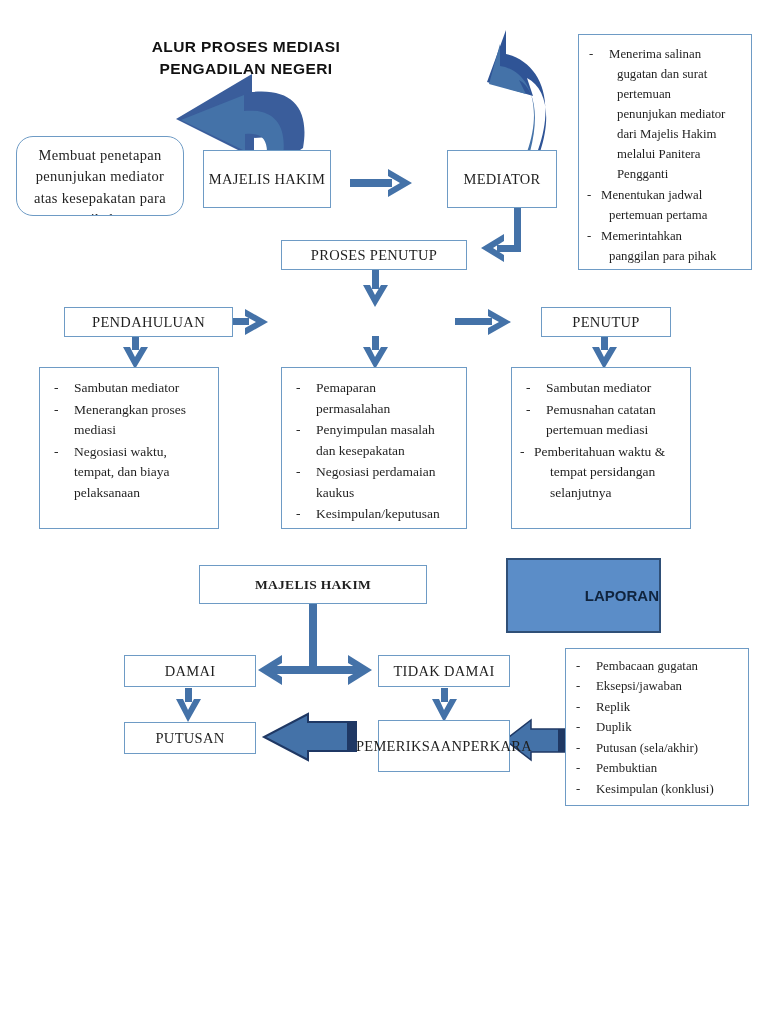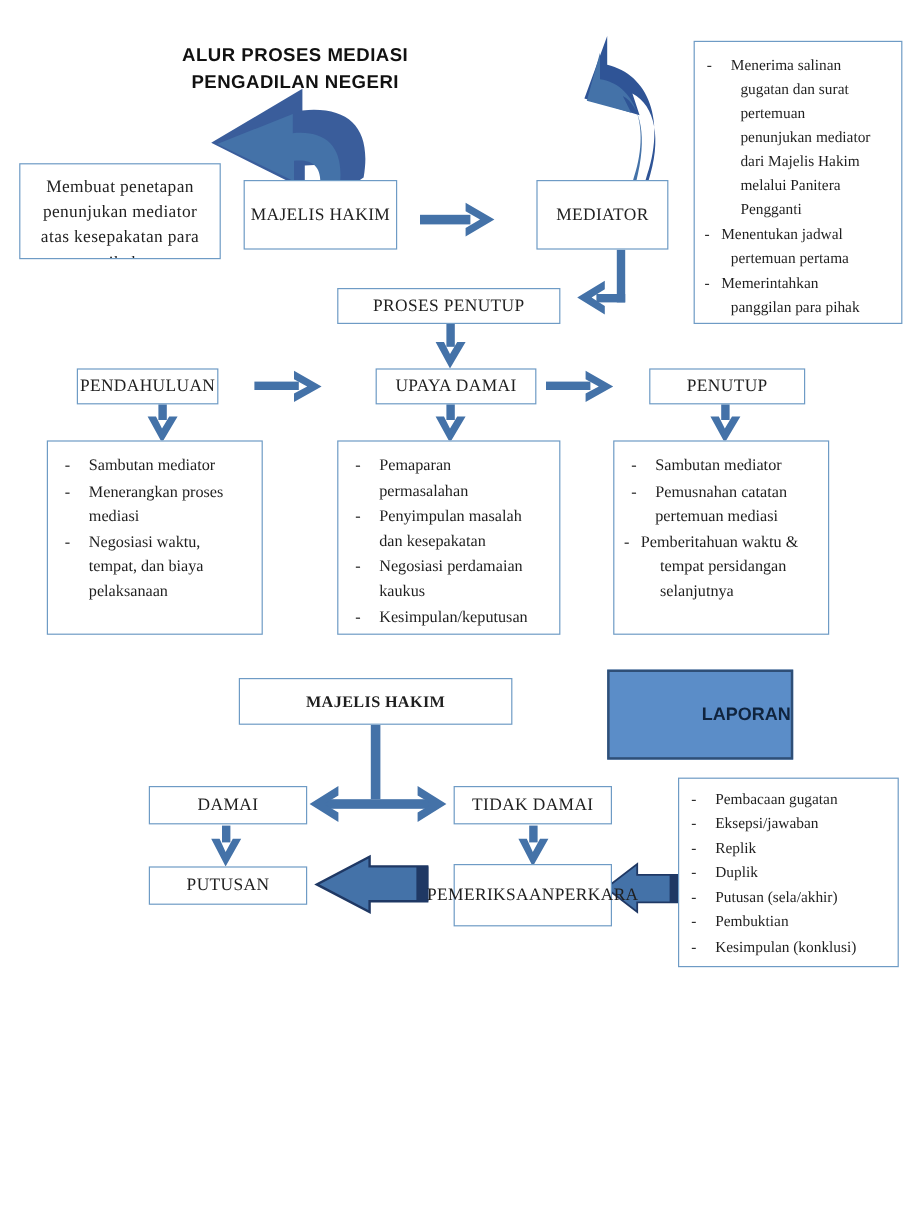--- a/index.html
+++ b/index.html
@@ -202,21 +202,21 @@
       <rect x="347" y="722" width="10" height="29" fill="#1F3864"></rect>
     </g>
 
     <g>
       <path d="M 567,729 L 567,752 L 531,752 L 531,760 L 505,740 L 531,720 L 531,729 Z" fill="#4472A8" stroke="#1F3864" stroke-width="1.5"></path>
       <rect x="558" y="729" width="9" height="23" fill="#1F3864"></rect>
     </g>
 
   </svg>
 
-  <div class="node" style="left:16px; top:136px; width:168px; height:80px; align-items:flex-end; padding-top:8px;">
+  <div class="node" style="left:16px; top:136px; width:168px; height:80px; align-items:center; padding-top:8px;border-radius:17px;">
     <div style="line-height:1.45; width:100%;">
       <div>Membuat penetapan</div>
       <div>penunjukan mediator</div>
       <div>atas kesepakatan para</div>
       <div style="overflow:hidden; height:6px;">pihak</div>
     </div>
   </div>
 
   <div class="node" style="left:203px; top:150px; width:128px; height:58px;">
     <span>MAJELIS HAKIM</span>
@@ -248,27 +248,24 @@
         <span>Memerintahkan</span><br>
         <span style="display:inline-block; padding-left:8px">panggilan para pihak</span>
       </li>
     </ul>
   </div>
 
   <div class="node" style="left:281px; top:240px; width:186px; height:30px;">
     <span>PROSES PENUTUP</span>
   </div>
 
-  <div class="node" style="left:64px; top:307px; width:118px; height:30px;">
+  <div class="node" style="left:64px; top:307px; width:169px; height:30px;">
     <span>PENDAHULUAN</span>
   </div>
 
-  <div class="node" style="left:313px; top:307px; width:134px; height:30px;">
-    <span>UPAYA DAMAI</span>
-  </div>
 
   <div class="node" style="left:541px; top:307px; width:130px; height:30px;">
     <span>PENUTUP</span>
   </div>
 
   <div class="listbox" style="left:39px; top:367px; width:180px; height:162px;">
     <ul>
       <li>
         <span class="dash">-</span>
         <span>Sambutan mediator</span>

